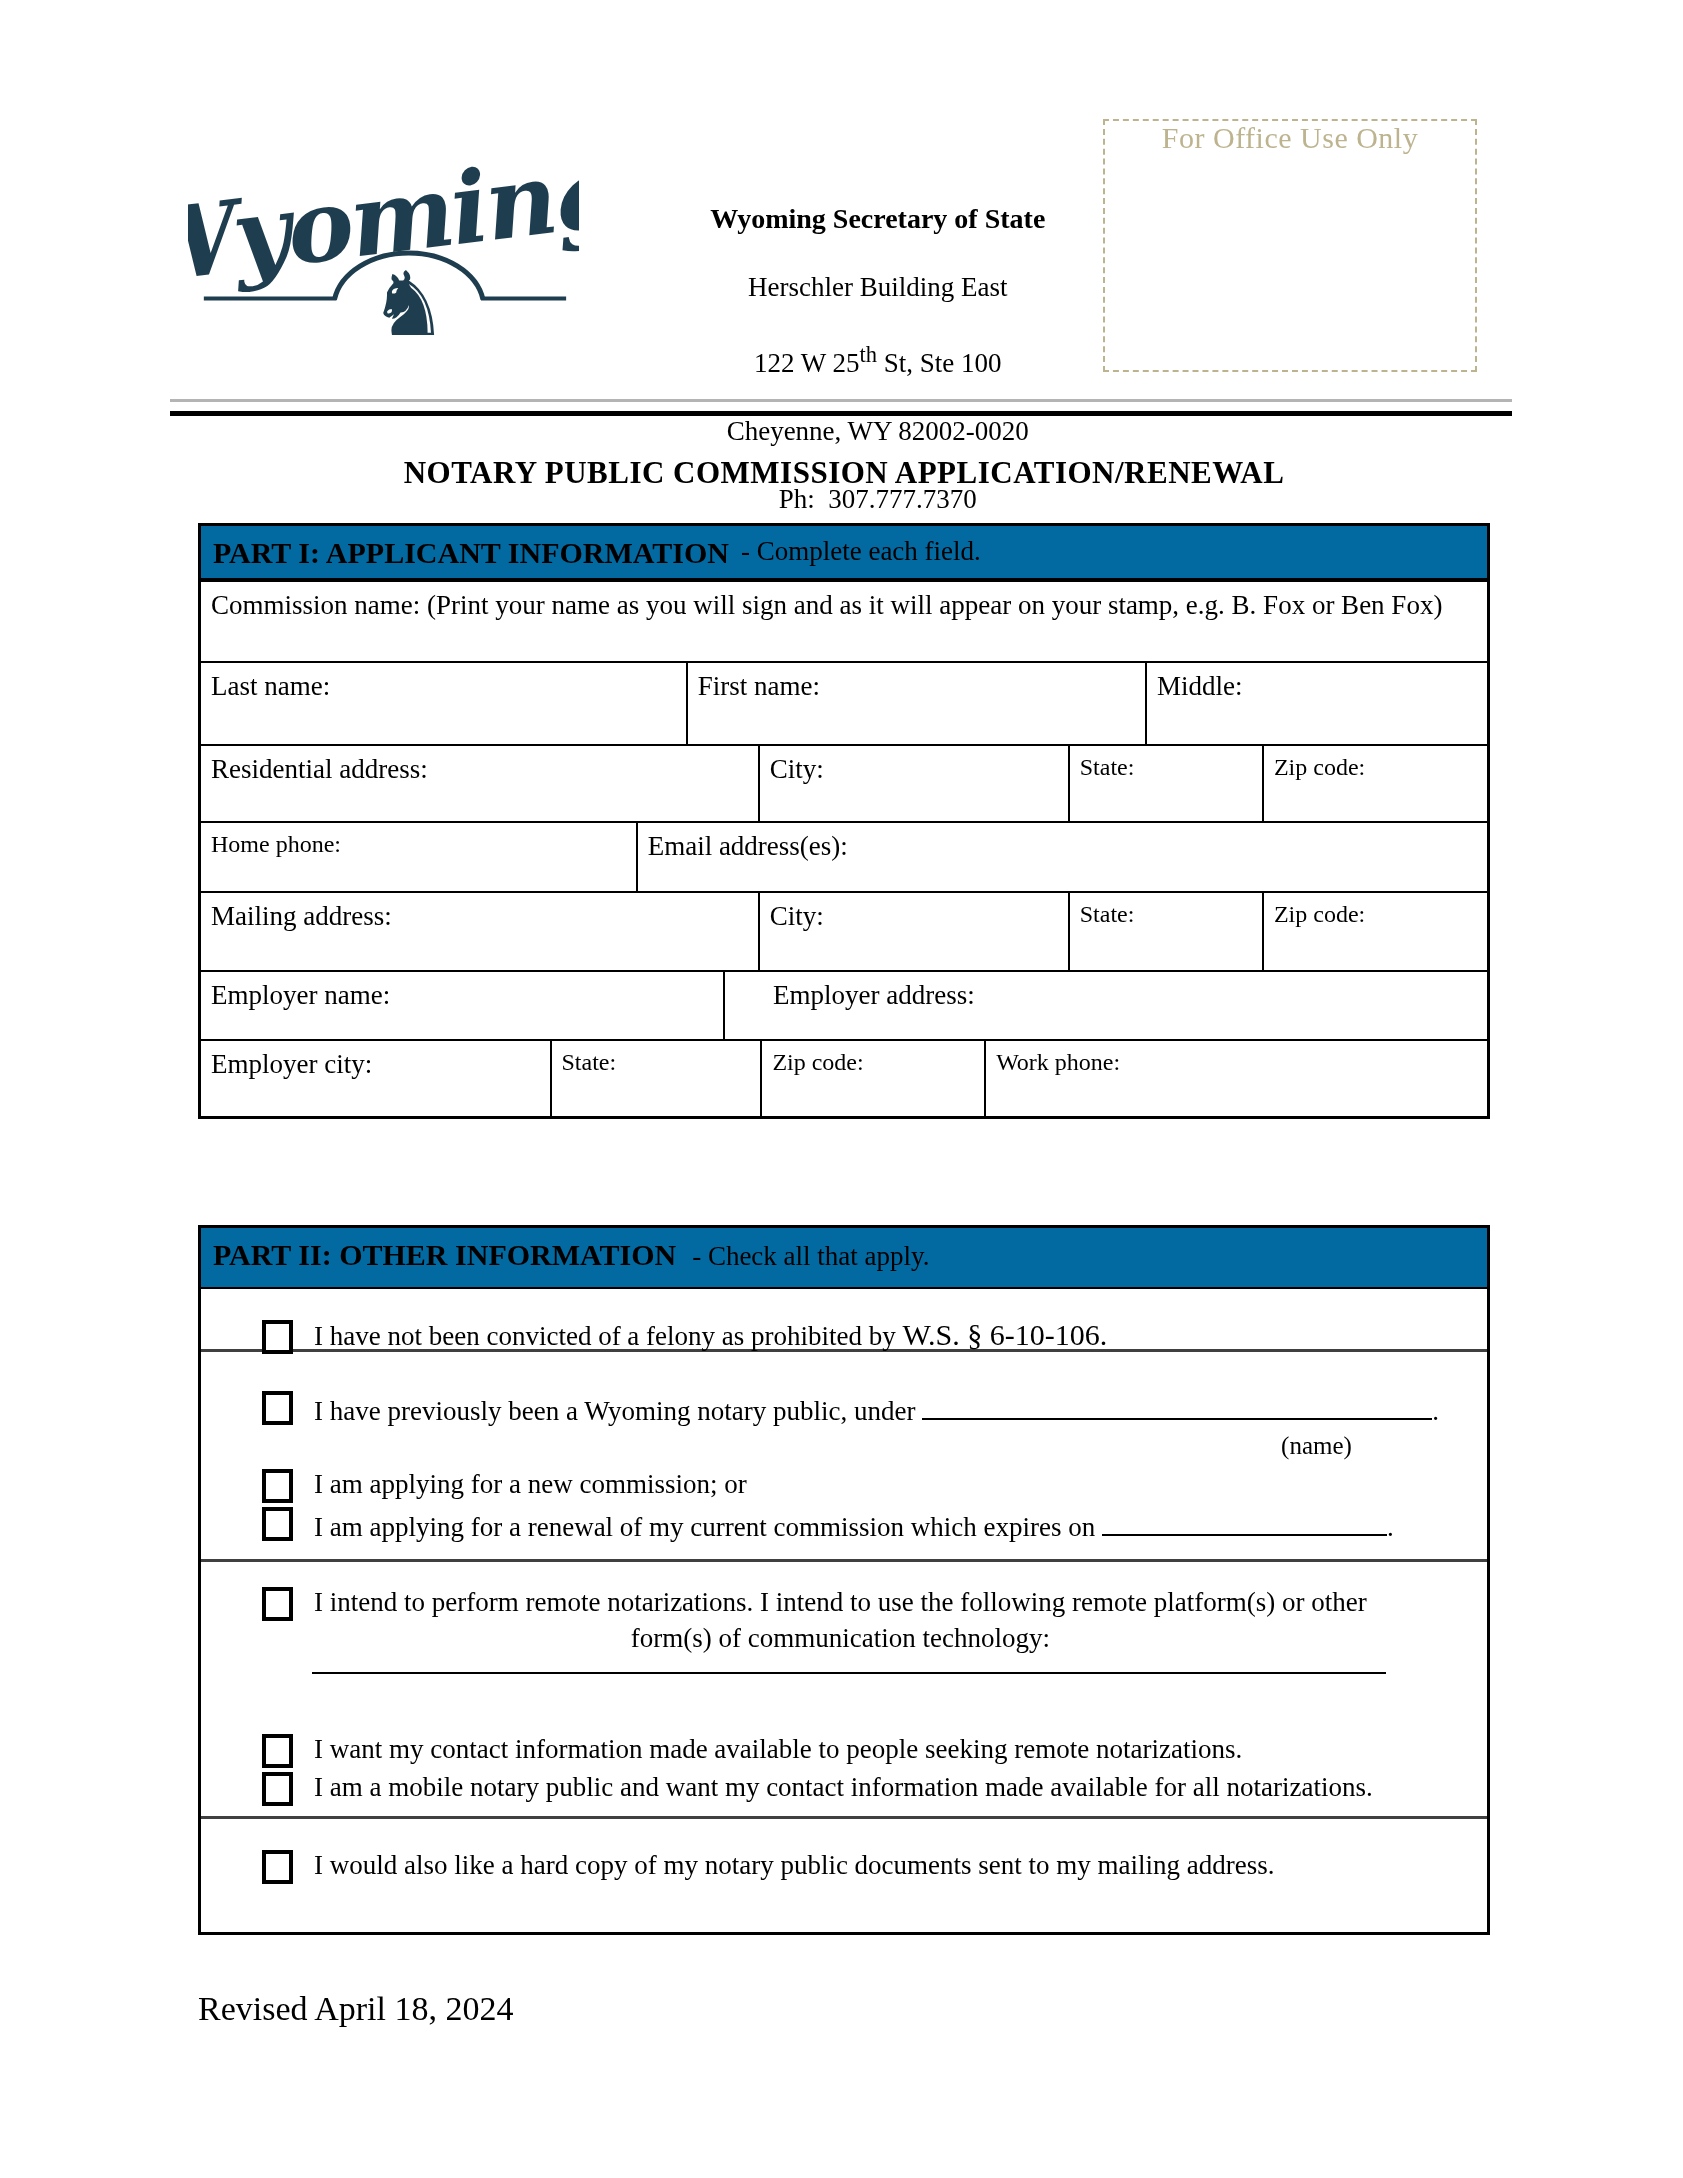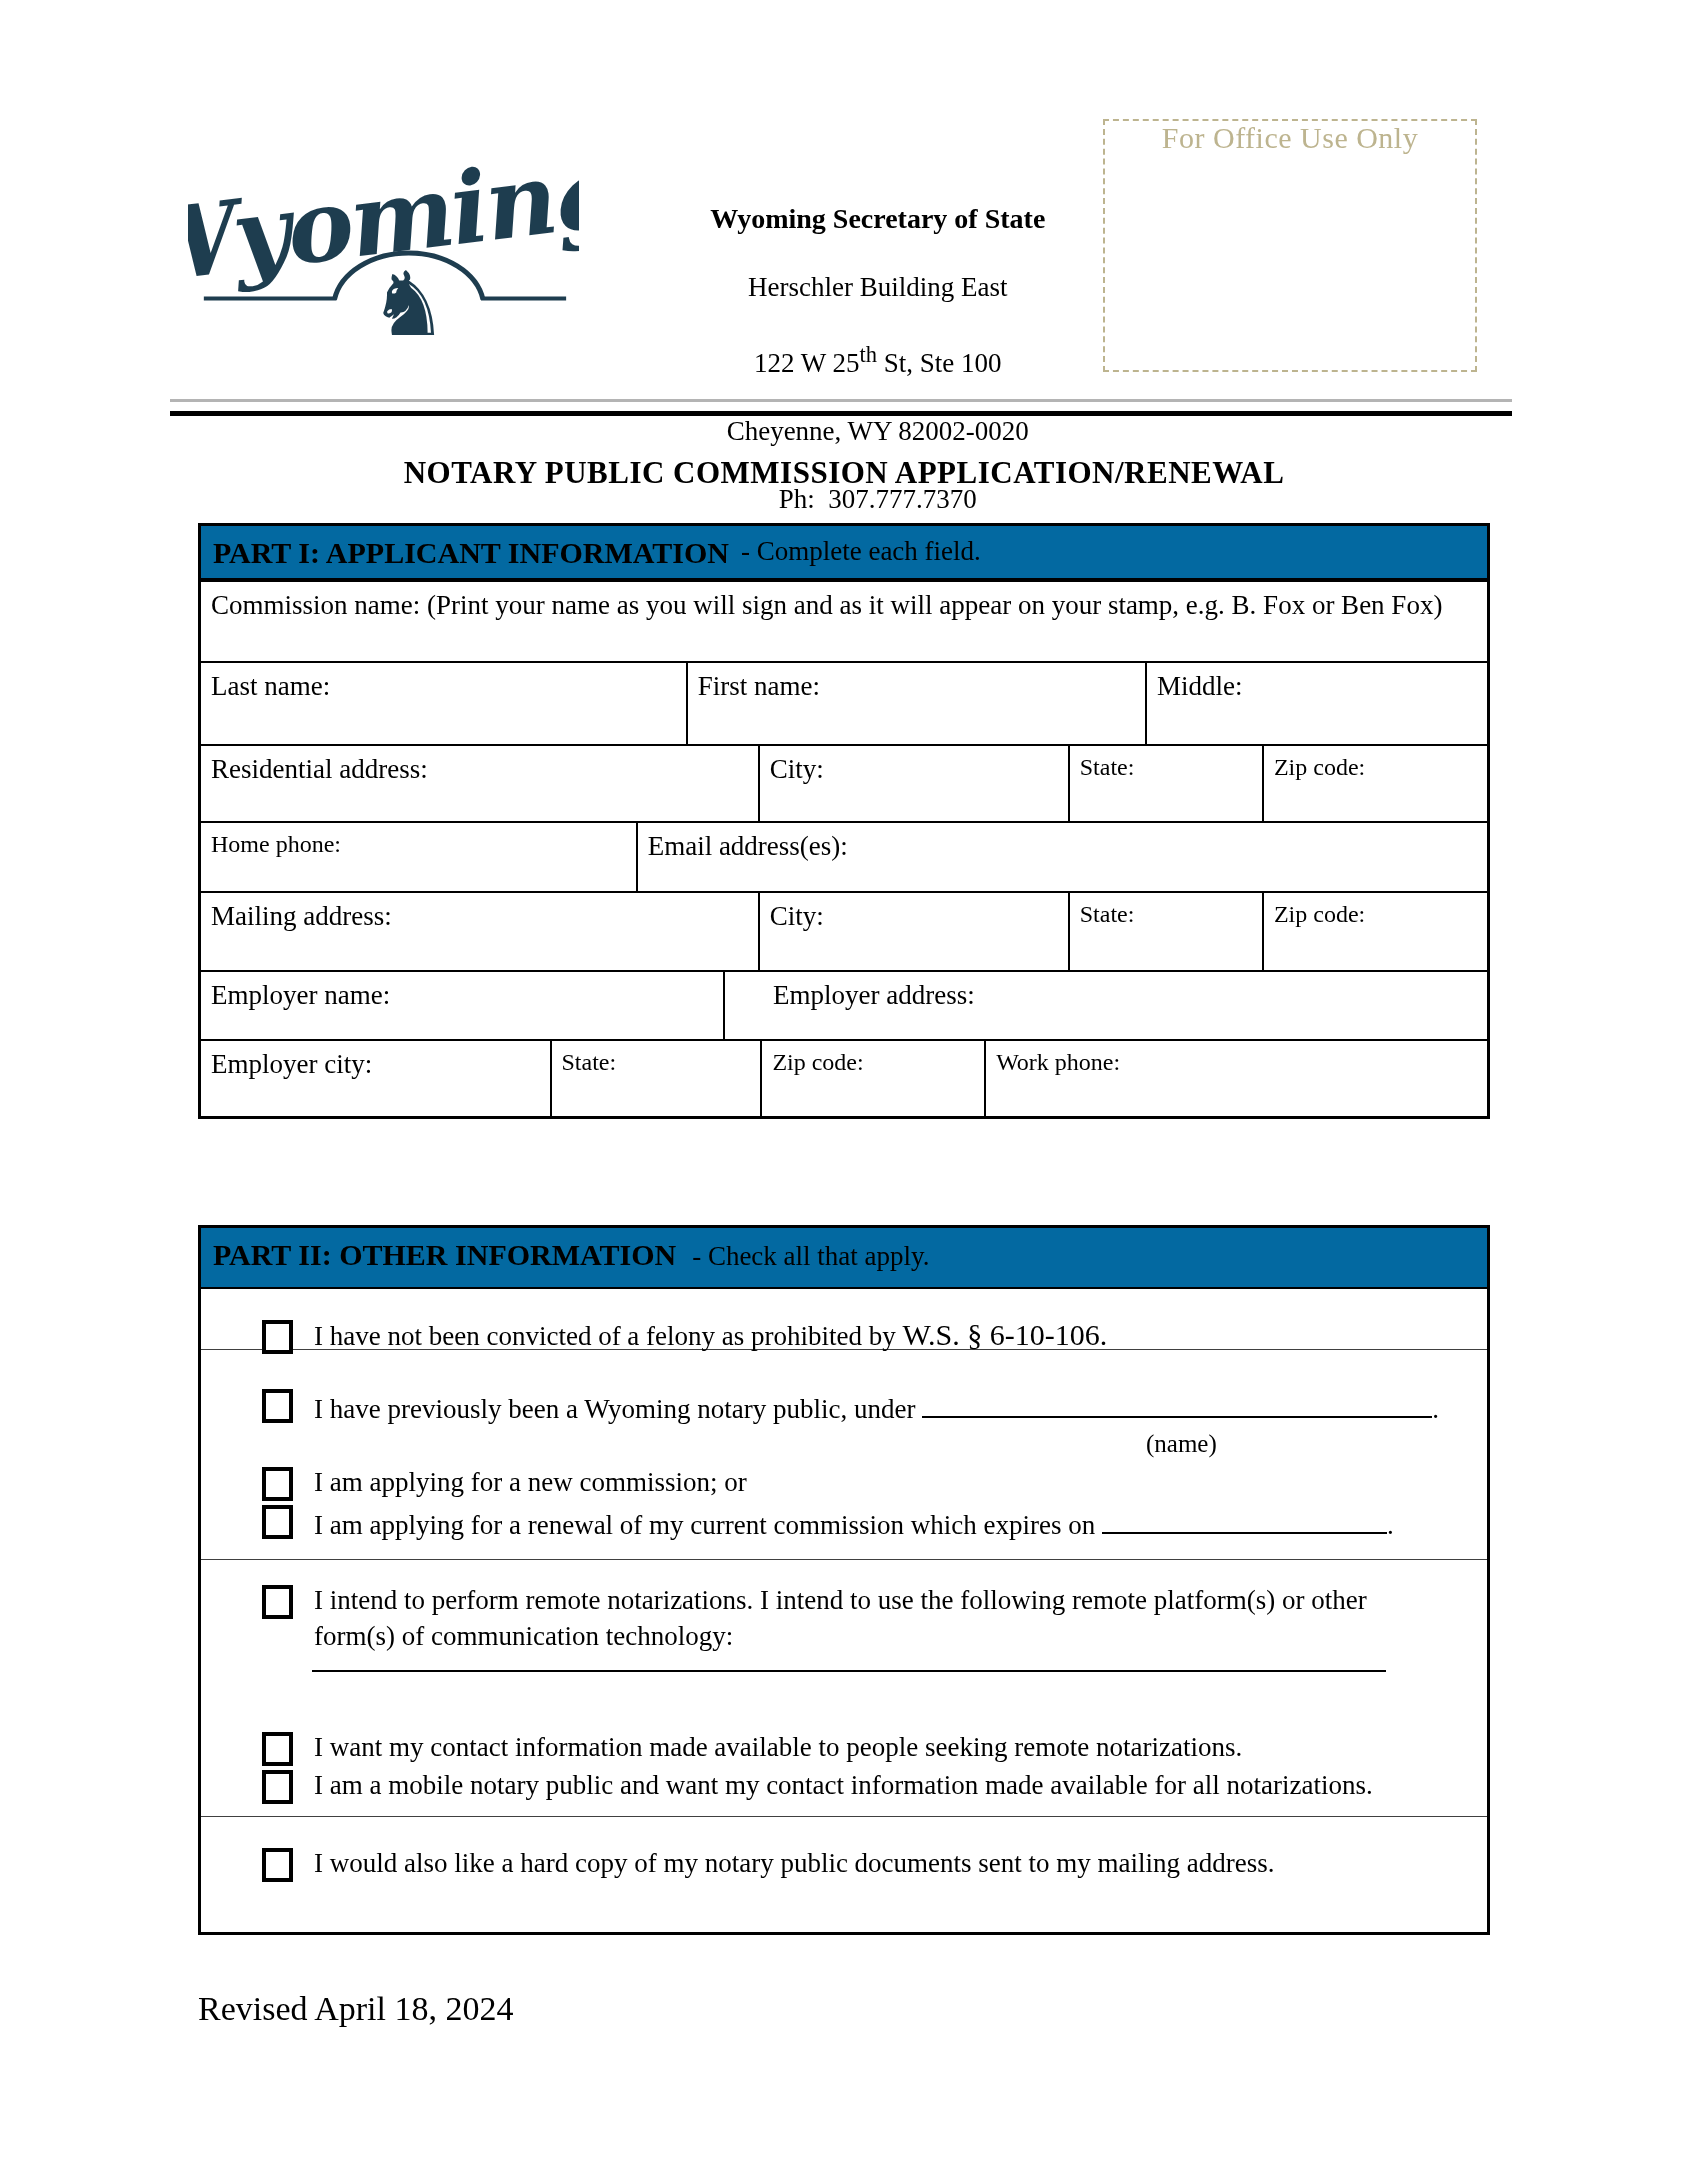--- a/index.html
+++ b/index.html
@@ -45,21 +45,21 @@
 
   
   .p1row { display:flex; box-sizing:border-box; }
   .p1row + .p1row { border-top:2px solid #000; }
   .cell { box-sizing:border-box; padding:8px 10px; font-size:27px; overflow:hidden; }
   .cell + .cell { border-left:2px solid #000; }
   .cell.small { font-size:24px; }
 
   
   .sec { box-sizing:border-box; }
-  .sec + .sec { border-top:1px solid #404040; }
+  .sec + .sec { border-top:3px solid #404040;text-align:center; }
   .item { display:flex; align-items:flex-start; padding-left:61px; padding-right:20px; font-size:27px; line-height:36px; }
   .cb {
     width:23px; height:26px; border:4px solid #000; flex:none; display:inline-block;
     margin-right:21px; margin-top:3px; background:#fff; cursor:pointer;
   }
   .blank { display:inline-block; border-bottom:2px solid #000; height:30px; vertical-align:baseline; cursor:text; }
   .blank.w-prev { width:510px; }
   .blank.w-renew { width:285px; }
   .statute { font-size:30px; }
   .name-caption { font-size:25px; margin-left:945px; line-height:33px; }

